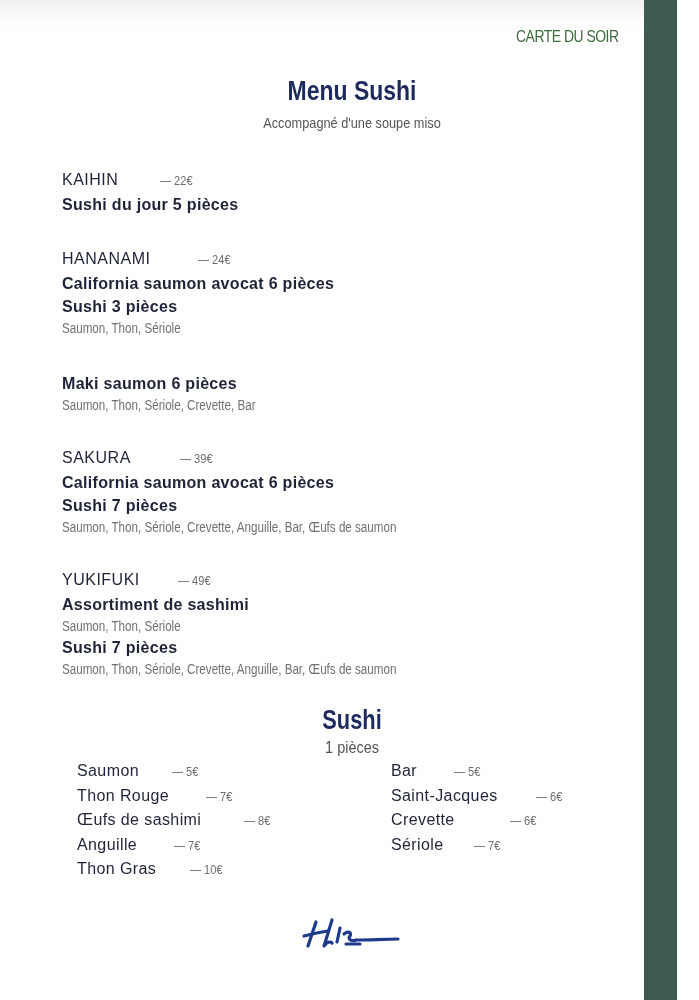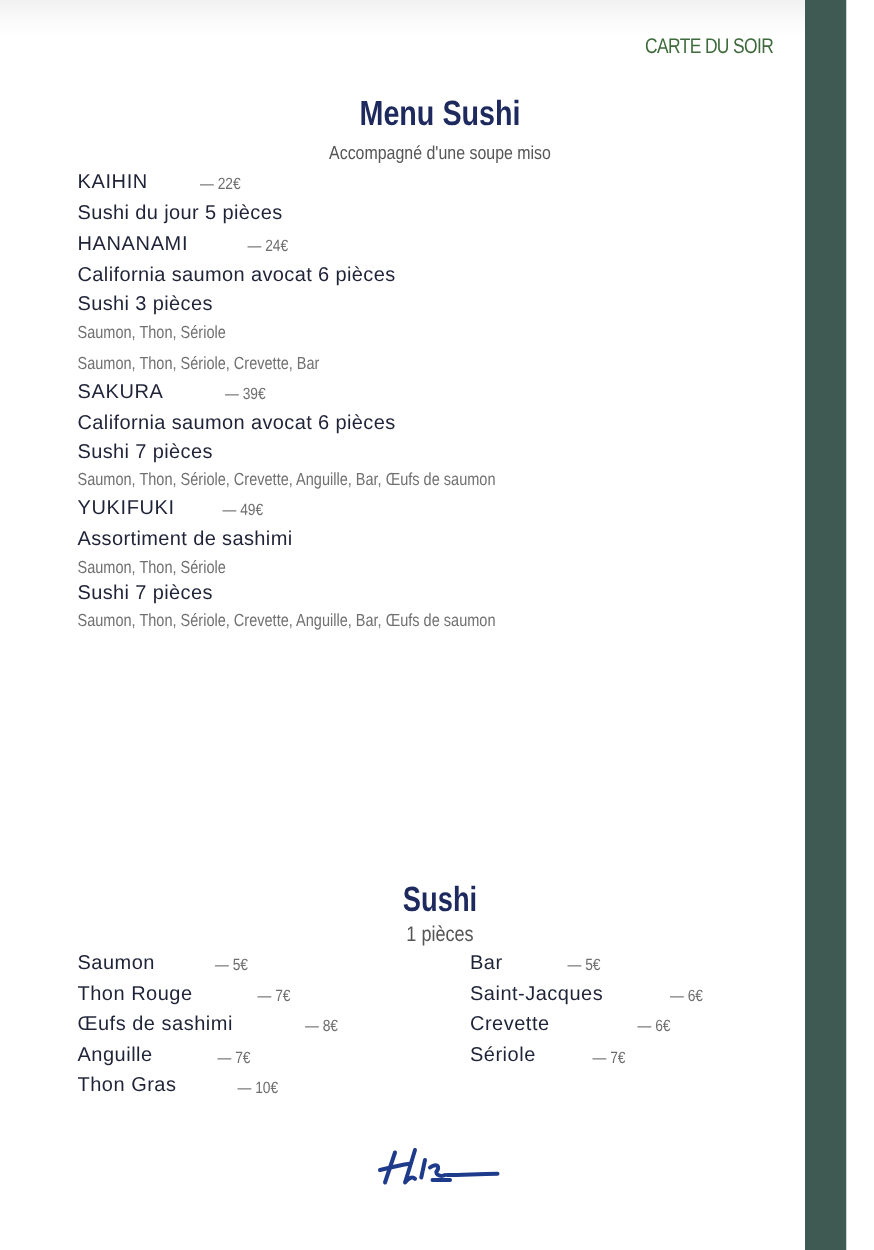--- a/index.html
+++ b/index.html
@@ -27,34 +27,34 @@
     position: absolute; left: 0; width: 704px; top: 75px;
     text-align: center; font-size: 28px; font-weight: bold; color: #1e2a5e;
     transform: scaleX(0.82); transform-origin: 352px center;
   }
   .subtitle {
     position: absolute; left: 0; width: 704px; top: 114px;
     text-align: center; font-size: 15px; color: #555555;
     transform: scaleX(0.85); transform-origin: 352px center;
   }
   .menu-list { position: absolute; left: 62px; top: 137px; width: 560px; }
-  .set { margin-bottom: 5px; }
+  .set { margin-bottom: 5px; margin-top: 34px; }
   .set-head { position: relative; height: 22px; }
   .set-name {
     font-family: "Liberation Sans", sans-serif;
     font-size: 16px; color: #1f2337; letter-spacing: 0.5px;
     position: absolute; left: 0; top: 0;
   }
   .set-price {
     position: absolute; top: 2px; font-size: 13px; color: #6e6e6e;
     transform: scaleX(0.85); transform-origin: left center; white-space: nowrap;
   }
   .line-main {
     font-size: 16px; color: #1f2337; letter-spacing: 0.3px;
-    height: 23px; line-height: 23px; white-space: nowrap;
+    height: 23px; line-height: 23px; white-space: nowrap; font-weight: bold;
   }
   .line-sub {
     font-size: 14px; color: #707070;
     height: 20px; line-height: 20px; white-space: nowrap;
     transform: scaleX(0.83); transform-origin: left center;
   }
   .sushi-title {
     position: absolute; left: 0; width: 704px; top: 704px;
     text-align: center; font-size: 28px; font-weight: bold; color: #1e2a5e;
     transform: scaleX(0.78); transform-origin: 352px center;
@@ -62,21 +62,21 @@
   .sushi-sub {
     position: absolute; left: 0; width: 704px; top: 738px;
     text-align: center; font-size: 17px; color: #555555;
     transform: scaleX(0.85); transform-origin: 352px center;
   }
   .col { position: absolute; top: 760px; }
   .col-left { left: 62px; }
   .col-right { left: 376px; }
   .alc-row { position: relative; height: 24.5px; }
   .alc-name {
-    position: absolute; left: 0; top: 2px; font-size: 16px; color: #1f2337;
+    position: absolute; left: 15px; top: 2px; font-size: 16px; color: #1f2337;
     letter-spacing: 0.4px; white-space: nowrap;
   }
   .alc-price {
     position: absolute; top: 4px; font-size: 13px; color: #6e6e6e; white-space: nowrap;
     transform: scaleX(0.85); transform-origin: left center;
   }
   .logo { position: absolute; left: 300px; top: 914px; width: 104px; height: 40px; }
 </style>
 </head>
 <body>
@@ -100,20 +100,21 @@
     <div class="set">
       <div class="set-head">
         <span class="set-name">HANANAMI</span>
         <span class="set-price" style="left: 136px;">— 24€</span>
       </div>
       <div class="line-main">California saumon avocat  6 pièces</div>
       <div class="line-main">Sushi  3 pièces</div>
       <div class="line-sub">Saumon, Thon, Sériole</div>
     </div>
     <div class="set">
+      <div class="line-main">Maki saumon  6 pièces</div>
       <div class="line-sub">Saumon, Thon, Sériole, Crevette, Bar</div>
     </div>
     <div class="set">
       <div class="set-head">
         <span class="set-name">SAKURA</span>
         <span class="set-price" style="left: 118px;">— 39€</span>
       </div>
       <div class="line-main">California saumon avocat  6 pièces</div>
       <div class="line-main">Sushi  7 pièces</div>
       <div class="line-sub">Saumon, Thon, Sériole, Crevette, Anguille, Bar, Œufs de saumon</div>

